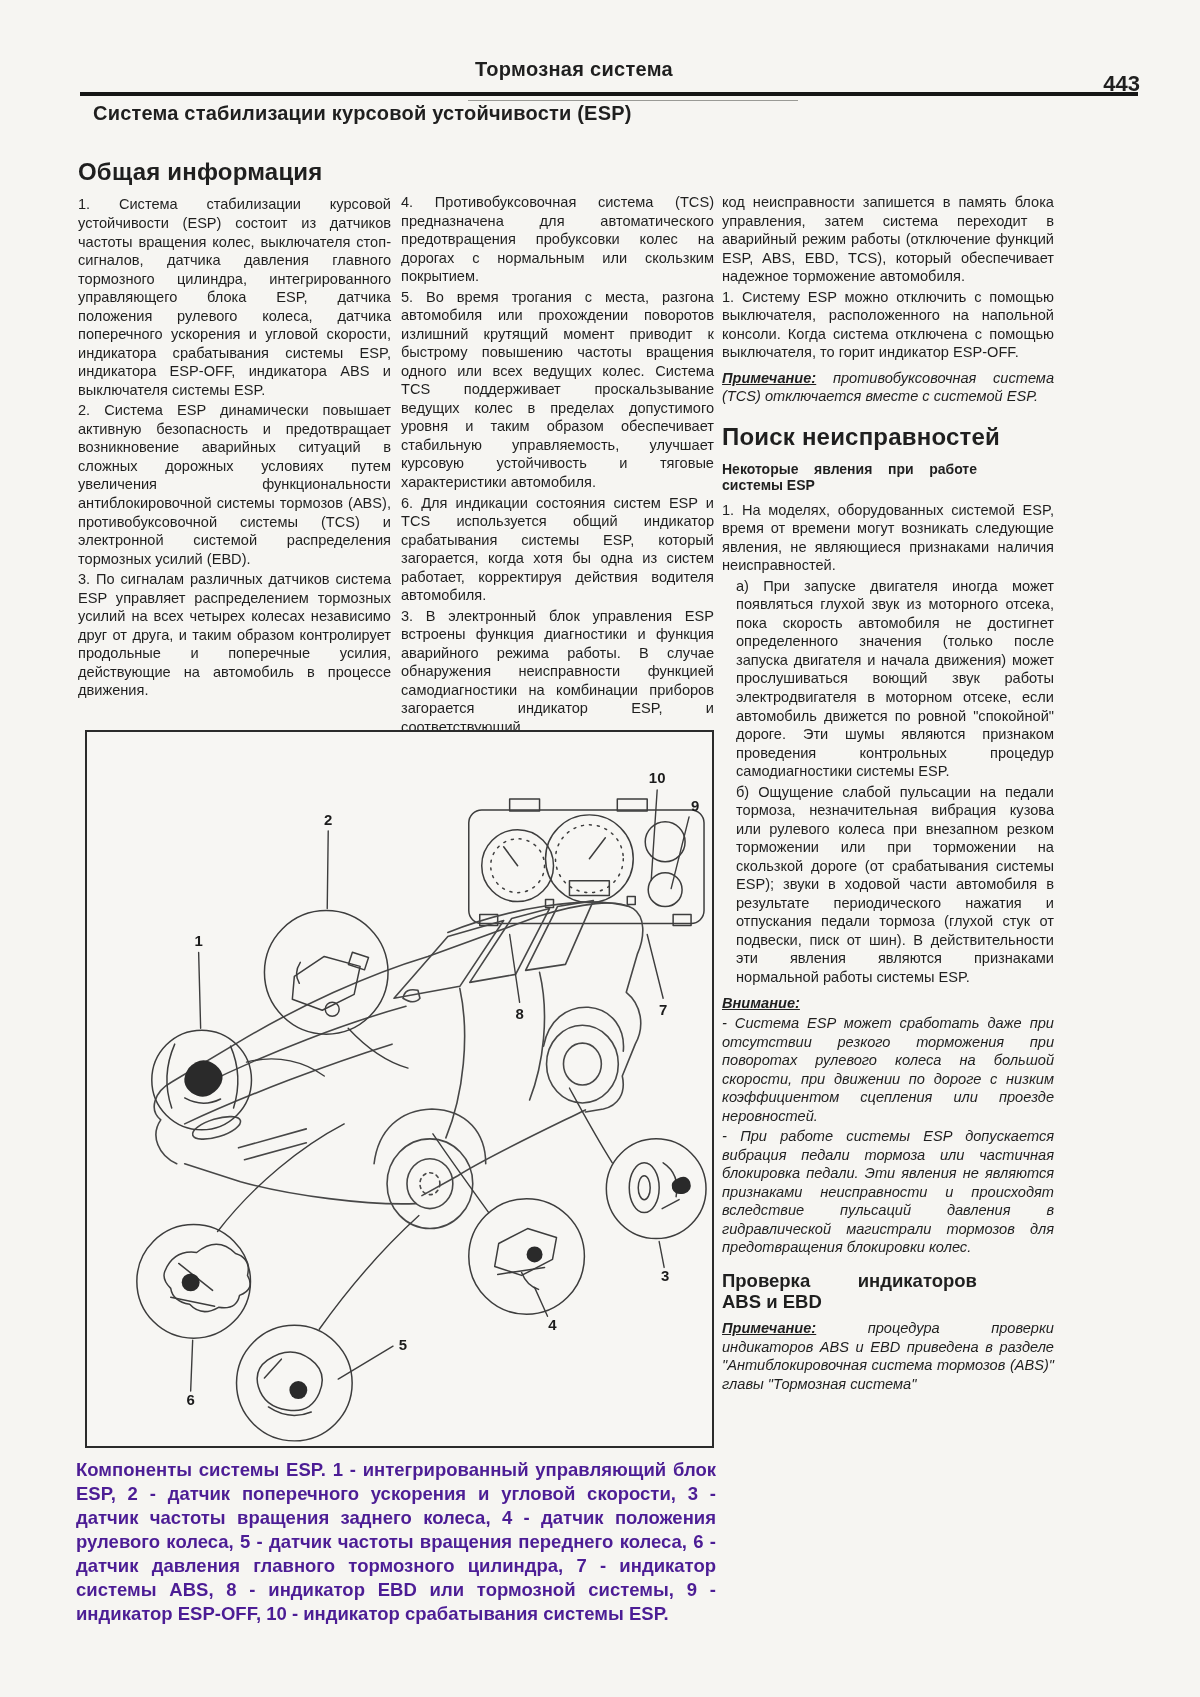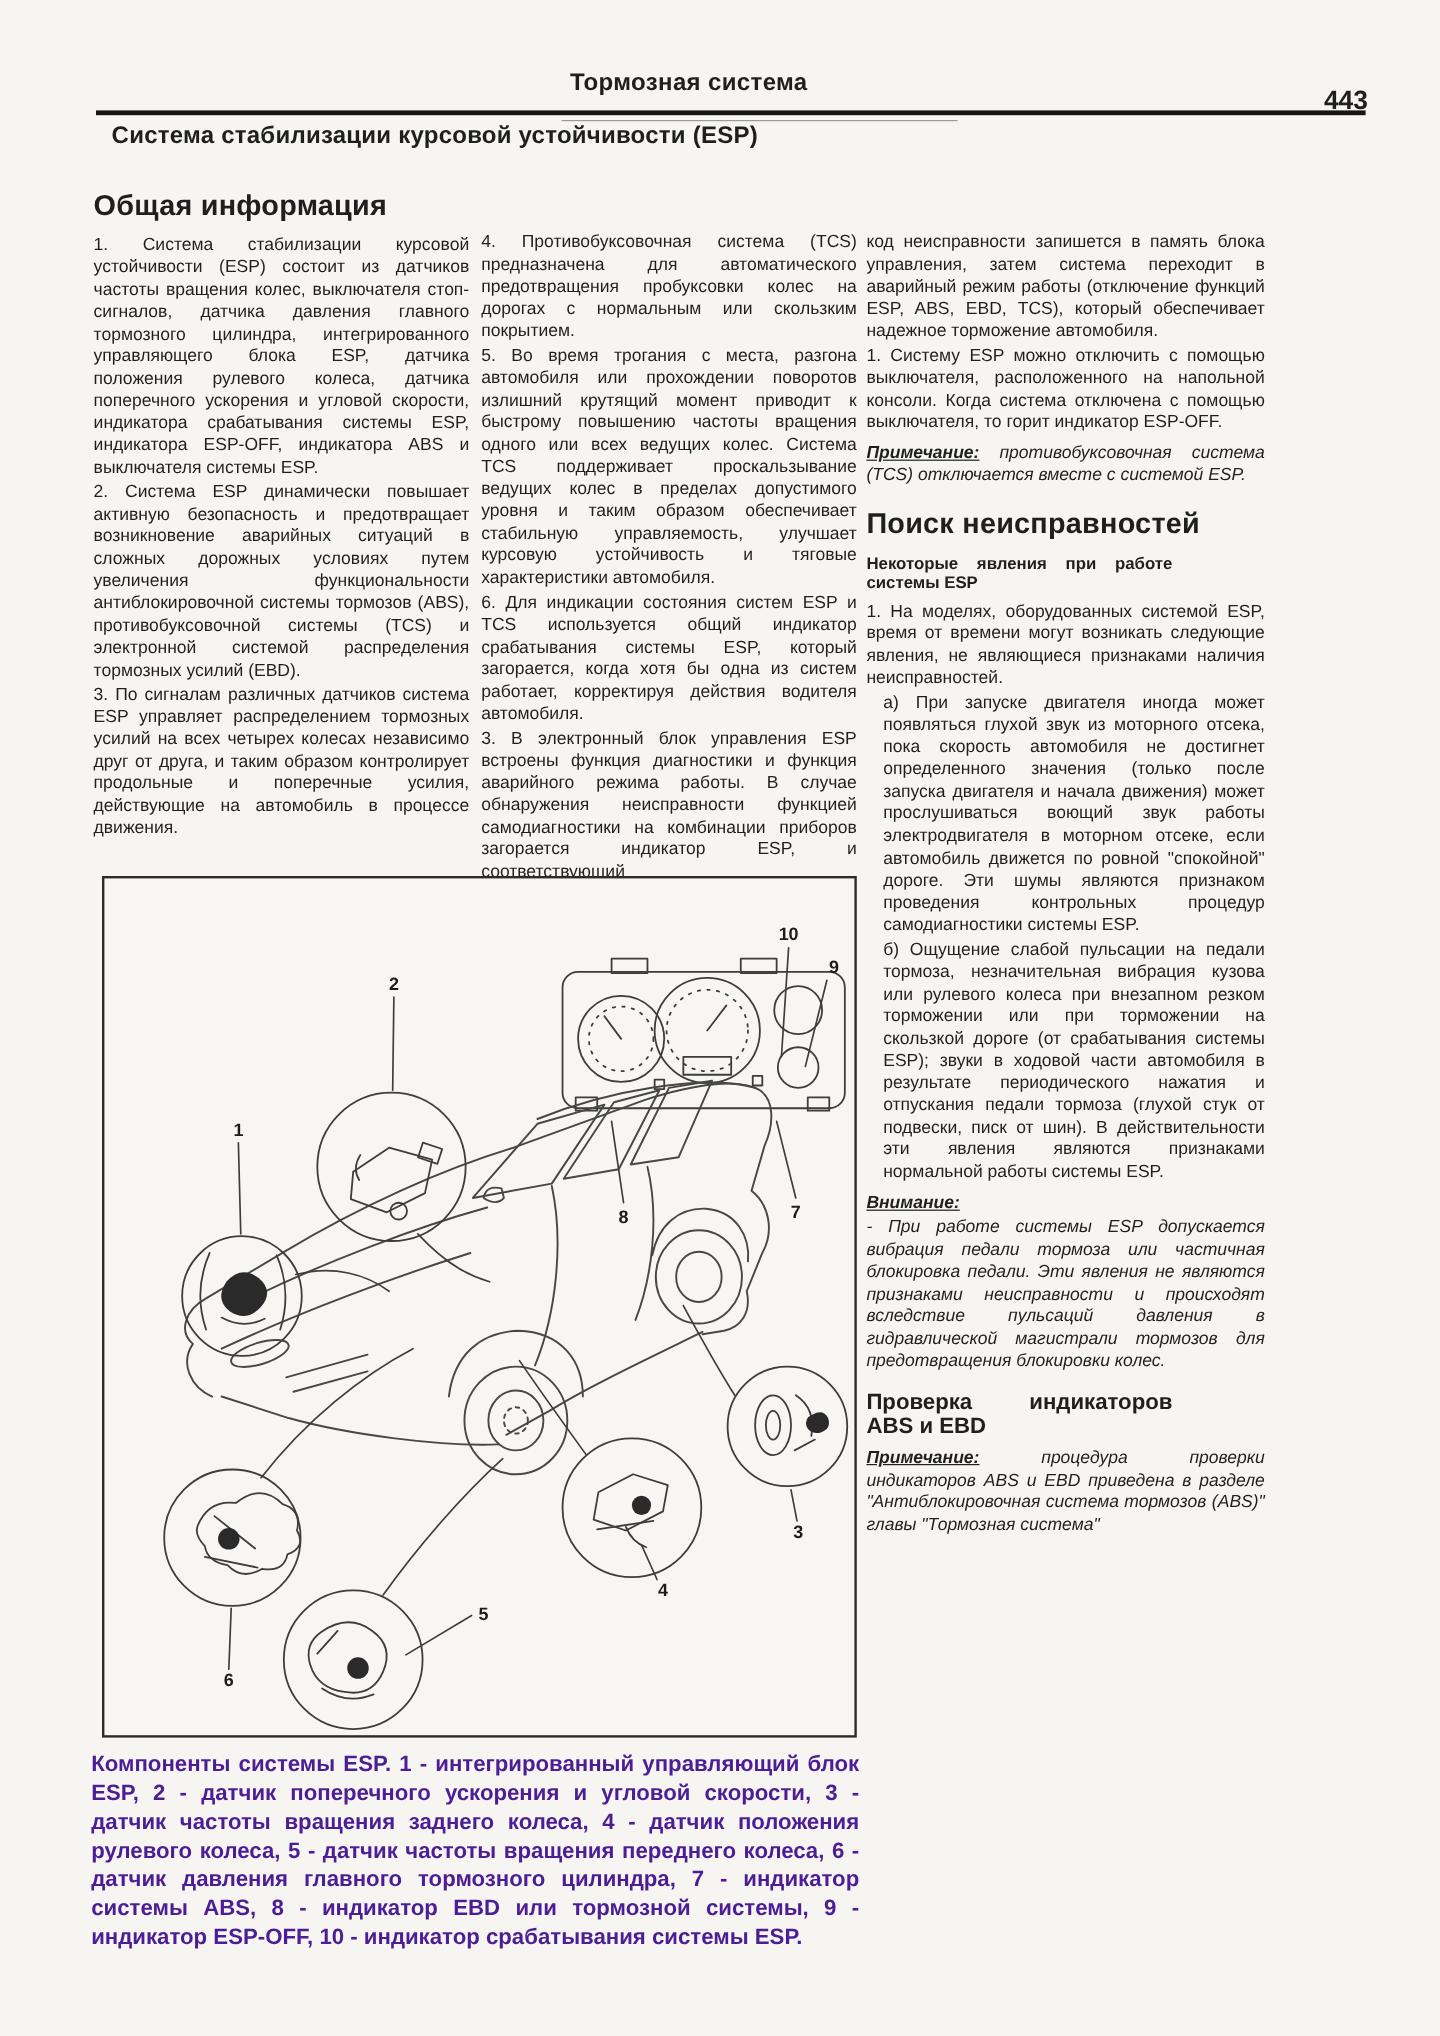--- a/index.html
+++ b/index.html
@@ -72,20 +72,21 @@
   <p>код неисправности запишется в память блока управления, затем система переходит в аварийный режим работы (отключение функций ESP, ABS, EBD, TCS), который обеспечивает надежное торможение автомобиля.</p>
   <p>1. Систему ESP можно отключить с помощью выключателя, расположенного на напольной консоли. Когда система отключена с помощью выключателя, то горит индикатор ESP-OFF.</p>
   <p class="note"><span class="lbl">Примечание:</span> <span>противобуксовочная система (TCS) отключается вместе с системой ESP.</span></p>
   <h2 class="sec search">Поиск неисправностей</h2>
   <h3 class="sub">Некоторые явления при работе системы ESP</h3>
   <p>1. На моделях, оборудованных системой ESP, время от времени могут возникать следующие явления, не являющиеся признаками наличия неисправностей.</p>
   <p class="list-item">а) При запуске двигателя иногда может появляться глухой звук из моторного отсека, пока скорость автомобиля не достигнет определенного значения (только после запуска двигателя и начала движения) может прослушиваться воющий звук работы электродвигателя в моторном отсеке, если автомобиль движется по ровной "спокойной" дороге. Эти шумы являются признаком проведения контрольных процедур самодиагностики системы ESP.</p>
   <p class="list-item">б) Ощущение слабой пульсации на педали тормоза, незначительная вибрация кузова или рулевого колеса при внезапном резком торможении или при торможении на скользкой дороге (от срабатывания системы ESP); звуки в ходовой части автомобиля в результате периодического нажатия и отпускания педали тормоза (глухой стук от подвески, писк от шин). В действительности эти явления являются признаками нормальной работы системы ESP.</p>
   <div class="attn">
     <p class="lbl">Внимание:</p>
+    <p>- Система ESP может сработать даже при отсутствии резкого торможения при поворотах рулевого колеса на большой скорости, при движении по дороге с низким коэффициентом сцепления или проезде неровностей.</p>
     <p>- При работе системы ESP допускается вибрация педали тормоза или частичная блокировка педали. Эти явления не являются признаками неисправности и происходят вследствие пульсаций давления в гидравлической магистрали тормозов для предотвращения блокировки колес.</p>
   </div>
   <h3 class="chk">Проверка индикаторов ABS и EBD</h3>
   <p class="note"><span class="lbl">Примечание:</span> <span>процедура проверки индикаторов ABS и EBD приведена в разделе "Антиблокировочная система тормозов (ABS)" главы "Тормозная система"</span></p>
 </div>
 
 <div class="figure">
 <svg class="fig-svg" viewBox="0 0 627 714">
   <g stroke="#3d3d3d" fill="none" stroke-width="1.5" stroke-linecap="round" stroke-linejoin="round">
 

